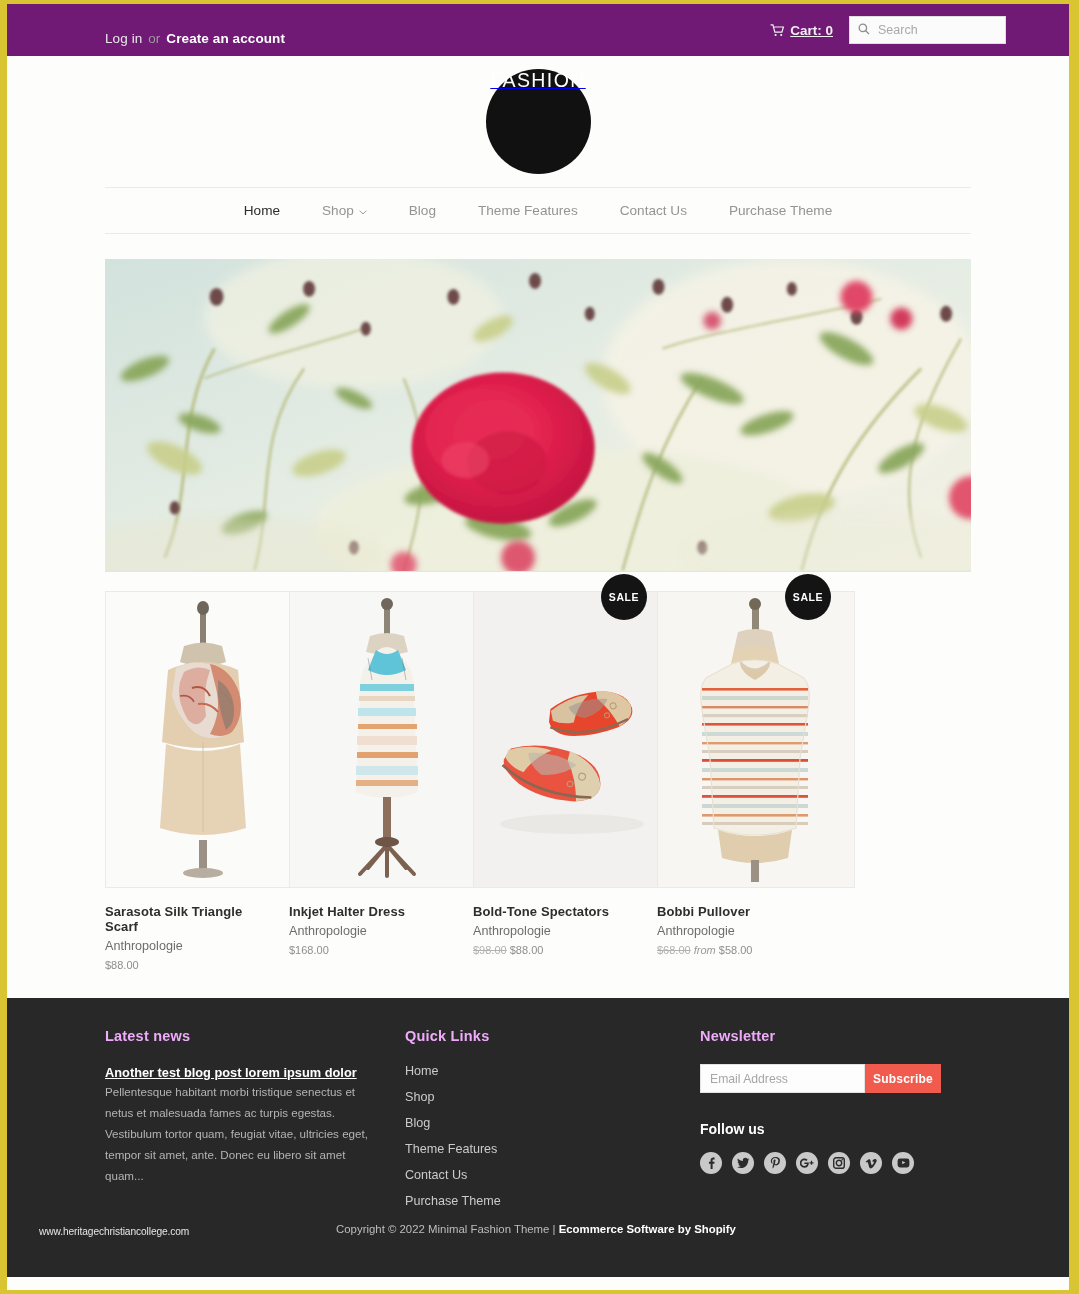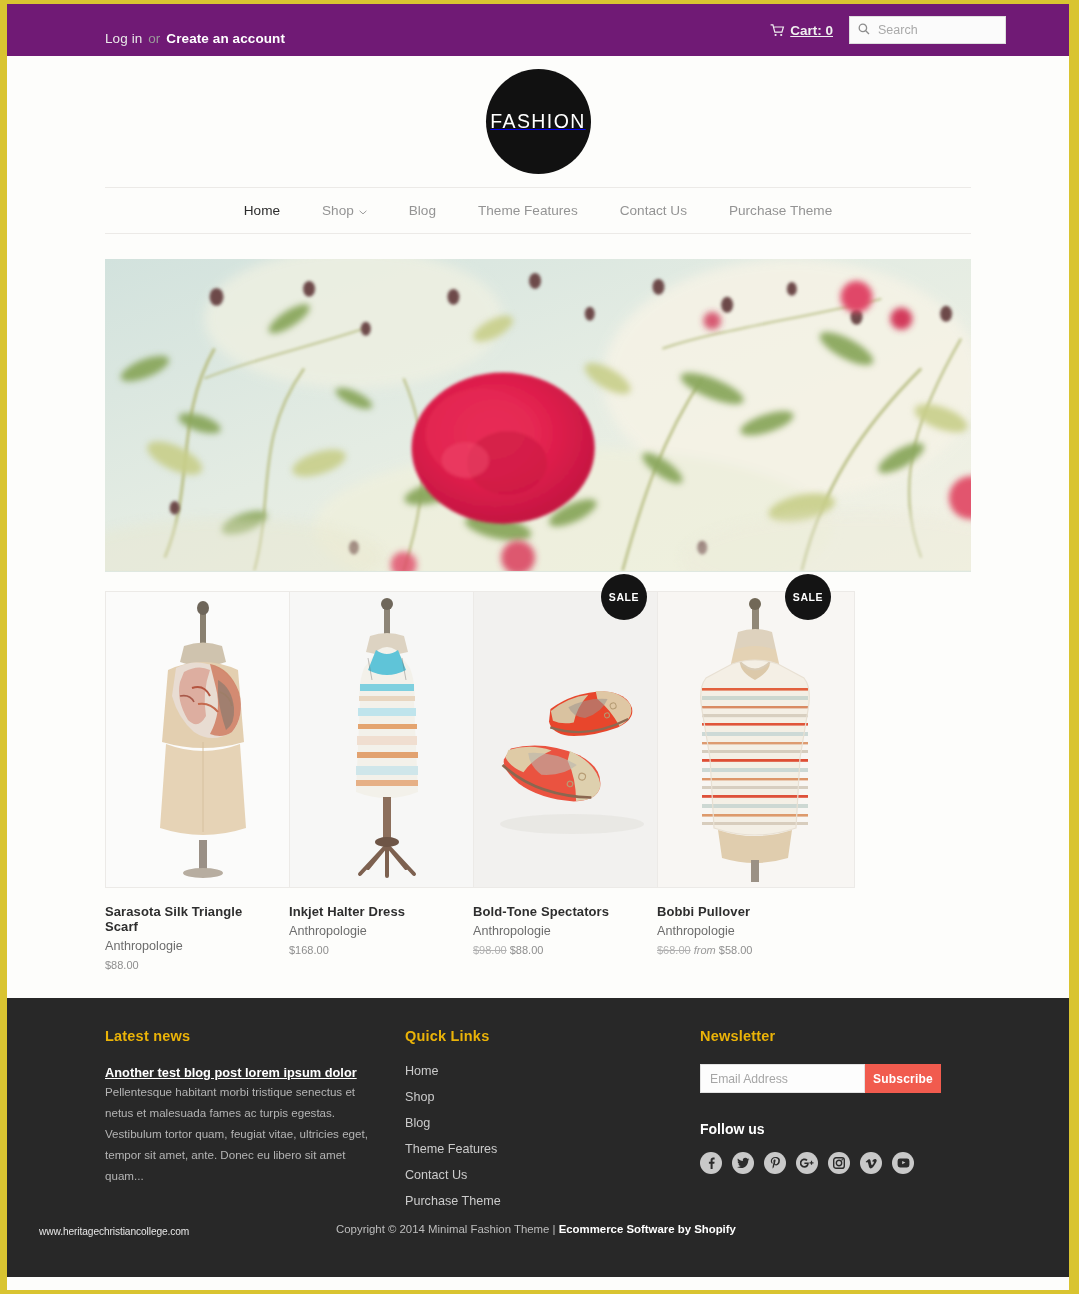--- a/index.html
+++ b/index.html
@@ -55,21 +55,21 @@
 
   
   .logo-area {
     height: 131px;
     display: flex; align-items: center; justify-content: center;
     background: #fdfdfb;
   }
   .logo-circle {
     width: 105px; height: 105px; border-radius: 50%;
     background: #111111;
-    display: flex; align-items: center; justify-content: center;
+    display: flex; align-items: flex-start; justify-content: center;
   }
   .logo-text {
     color: #ffffff; font-size: 19.5px; letter-spacing: 1.4px;
     font-family: "Liberation Sans", sans-serif; font-weight: 400;
   }
 
   
   .nav-wrap {
     margin: 0 98px;
     border-top: 1px solid #eceae7;
@@ -132,21 +132,21 @@
     height: 279px;
     position: relative;
     padding: 30px 98px 0 98px;
     display: flex;
   }
   .fcol { color: #cfcfcf; }
   .fcol-news { width: 300px; }
   .fcol-links { width: 295px; }
   .fcol-news-inner { width: 275px; }
   .fcol-title {
-    font-size: 14.5px; font-weight: 700; color: #eab308; margin-bottom: 20px;
+    font-size: 14.5px; font-weight: 700; color: #f0abfc; margin-bottom: 20px;
     letter-spacing: .2px;
   }
   .news-title { font-size: 12.8px; font-weight: 700; color: #ffffff; margin-bottom: 12px; }
   .news-body { font-size: 11.6px; line-height: 1.82; color: #b4b4b4; }
   .flink {
     display: block; font-size: 12.6px; color: #cbcbcb; text-decoration: none;
     margin-bottom: 12px;
   }
   .fcol-news .fcol-title { margin-bottom: 19px; }
   .newsletter-row { display: flex; align-items: center; margin-bottom: 28px; }
@@ -585,20 +585,20 @@
               <rect x="0.6" y="0.6" width="11.8" height="8.8" rx="2.4" fill="#2b2b2b"></rect>
               <path d="M5.2 2.9l3.2 1.7-3.2 1.7z" fill="#c9c9c9"></path>
             </svg>
         </a>
       </div>
     </div>
 
     <div class="footer-bottom">
       <div class="watermark">www.heritagechristiancollege.com</div>
       <div class="copyright">
-        <span>Copyright © 2014 Minimal Fashion Theme |</span>
+        <span>Copyright © 2022 Minimal Fashion Theme |</span>
         <a href="#" style="color:#fff;font-weight:700;text-decoration:none">Ecommerce Software by Shopify</a>
       </div>
     </div>
 
   </div>
 
 </div>
 
 </body></html>

